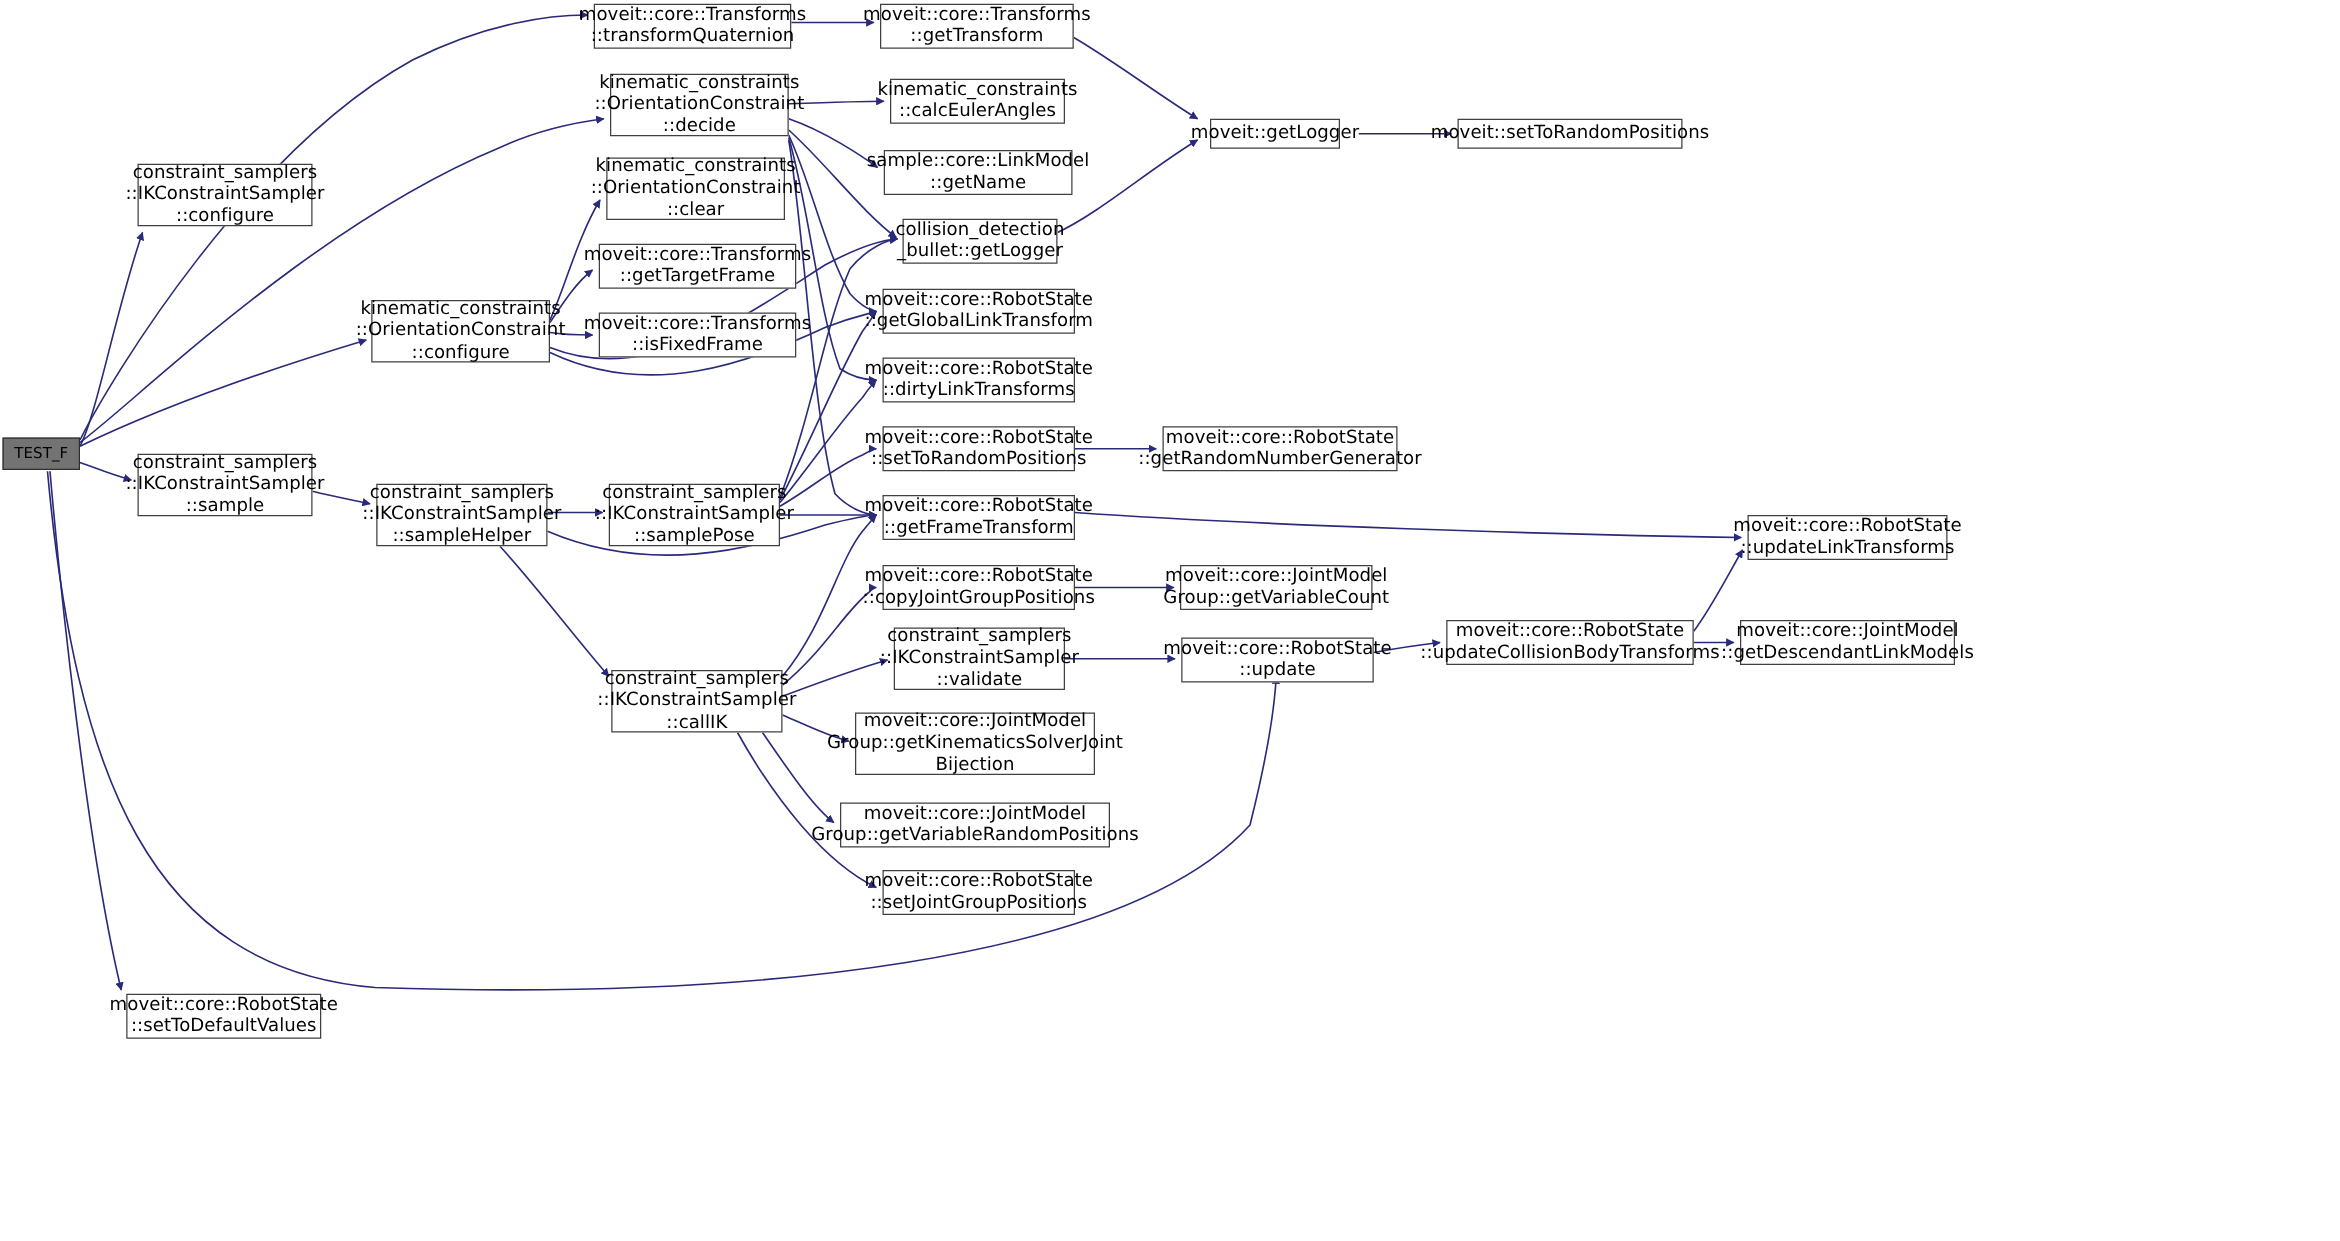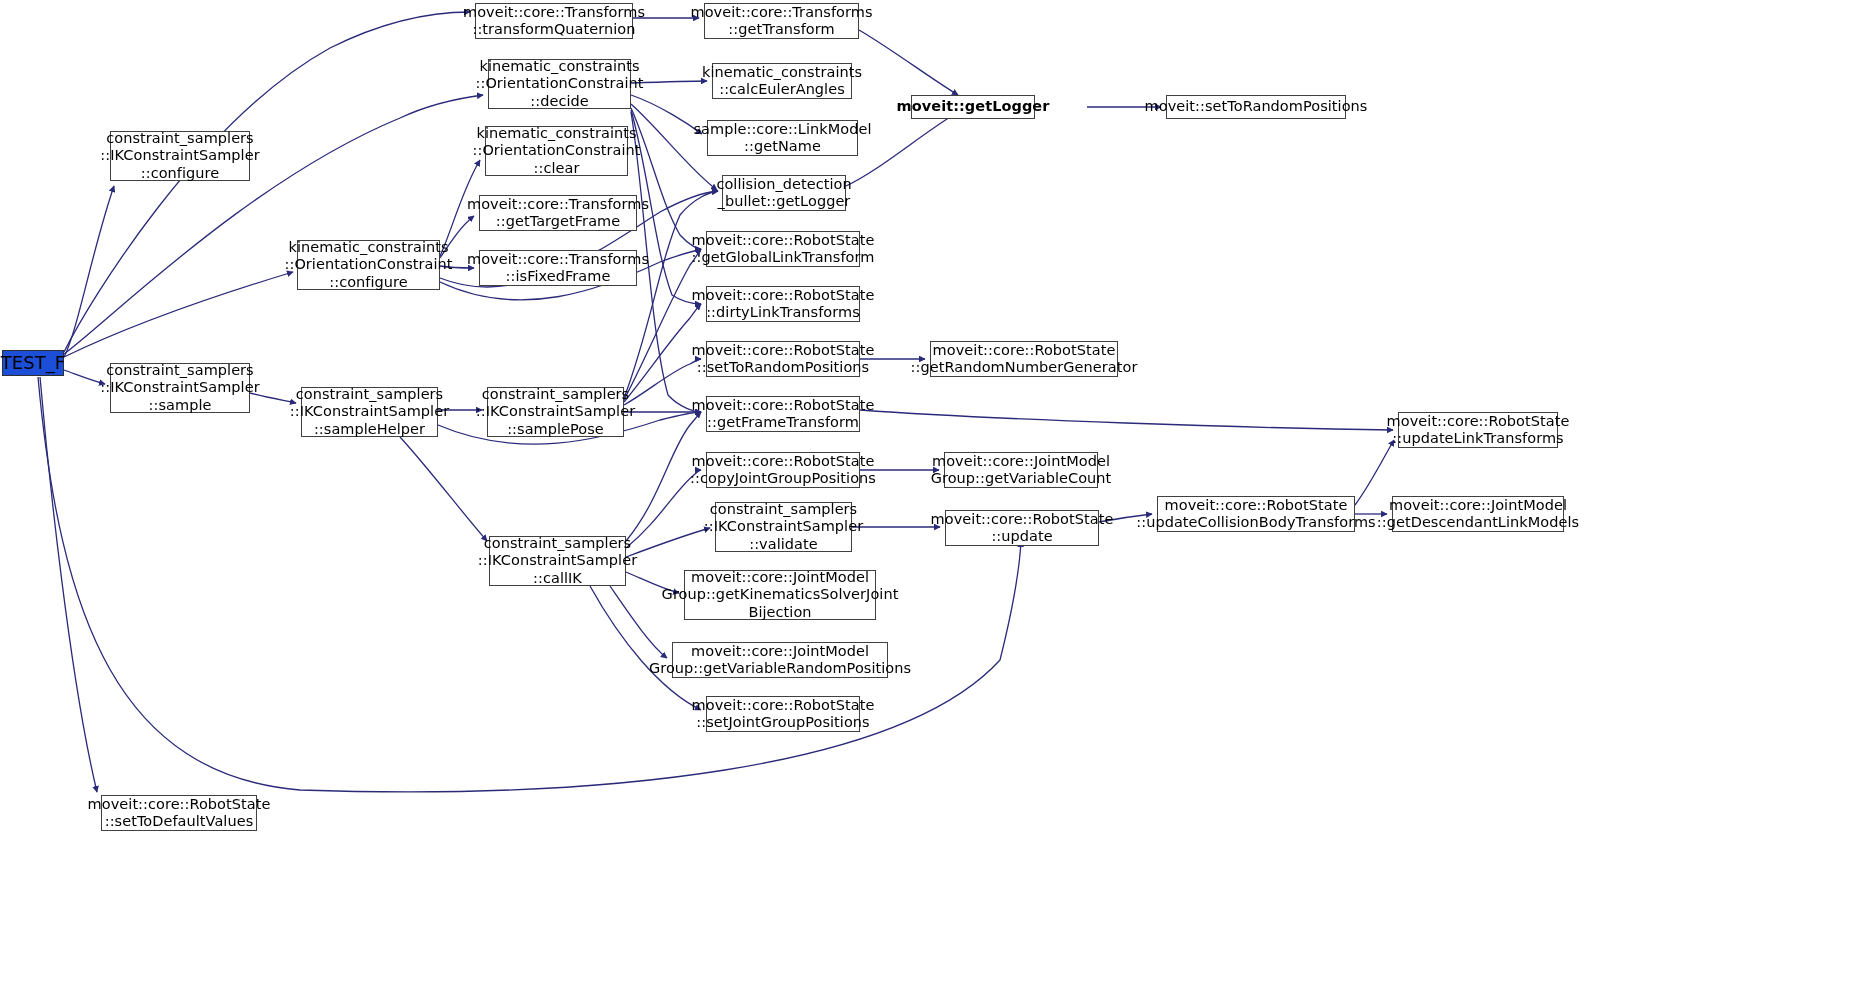--- a/index.html
+++ b/index.html
@@ -33,23 +33,23 @@
     align-items: center;
     justify-content: center;
     text-align: center;
     font-size: 14.5px;
     line-height: 17.5px;
     letter-spacing: 0.05px;
     white-space: pre-line;
     padding: 1px 4px;
   }
   .node.root {
-    background: #1d4ed8;
+    background: #737373;
     border: 1px solid #303030;
-    font-size: 18px;
+    font-size: 12px;
   }
 </style>
 </head>
 <body>
 
 <div id="canvas">
   <svg id="edges" viewBox="0 0 1872 993">
     <defs>
       <marker id="arrow" viewBox="0 0 10 10" refX="9" refY="5" markerWidth="5.2" markerHeight="5.2" orient="auto-start-reverse">
         <path d="M 0 0 L 10 5 L 0 10 z" fill="#2a2a7a"></path>
@@ -157,21 +157,21 @@
       <div class="node" style="left: 715px; top: 502px; width: 137px; height: 50px;">constraint_samplers
 ::IKConstraintSampler
 ::validate</div>
       <div class="node" style="left: 684px; top: 570px; width: 192px; height: 50px;">moveit::core::JointModel
 Group::getKinematicsSolverJoint
 Bijection</div>
       <div class="node" style="left: 672px; top: 642px; width: 216px; height: 36px;">moveit::core::JointModel
 Group::getVariableRandomPositions</div>
       <div class="node" style="left: 706px; top: 696px; width: 154px; height: 36px;">moveit::core::RobotState
 ::setJointGroupPositions</div>
-      <div class="node" style="left: 911px; top: 95px; width: 124px; height: 24px; font-weight: bold;">moveit::getLogger</div>
+      <div class="node" style="left: 968px; top: 95px; width: 104px; height: 24px;">moveit::getLogger</div>
       <div class="node" style="left: 930px; top: 341px; width: 188px; height: 36px;">moveit::core::RobotState
 ::getRandomNumberGenerator</div>
       <div class="node" style="left: 944px; top: 452px; width: 154px; height: 36px;">moveit::core::JointModel
 Group::getVariableCount</div>
       <div class="node" style="left: 945px; top: 510px; width: 154px; height: 36px;">moveit::core::RobotState
 ::update</div>
       <div class="node" style="left: 1166px; top: 95px; width: 180px; height: 24px;">moveit::setToRandomPositions</div>
       <div class="node" style="left: 1157px; top: 496px; width: 198px; height: 36px;">moveit::core::RobotState
 ::updateCollisionBodyTransforms</div>
       <div class="node" style="left: 1398px; top: 412px; width: 160px; height: 36px;">moveit::core::RobotState

